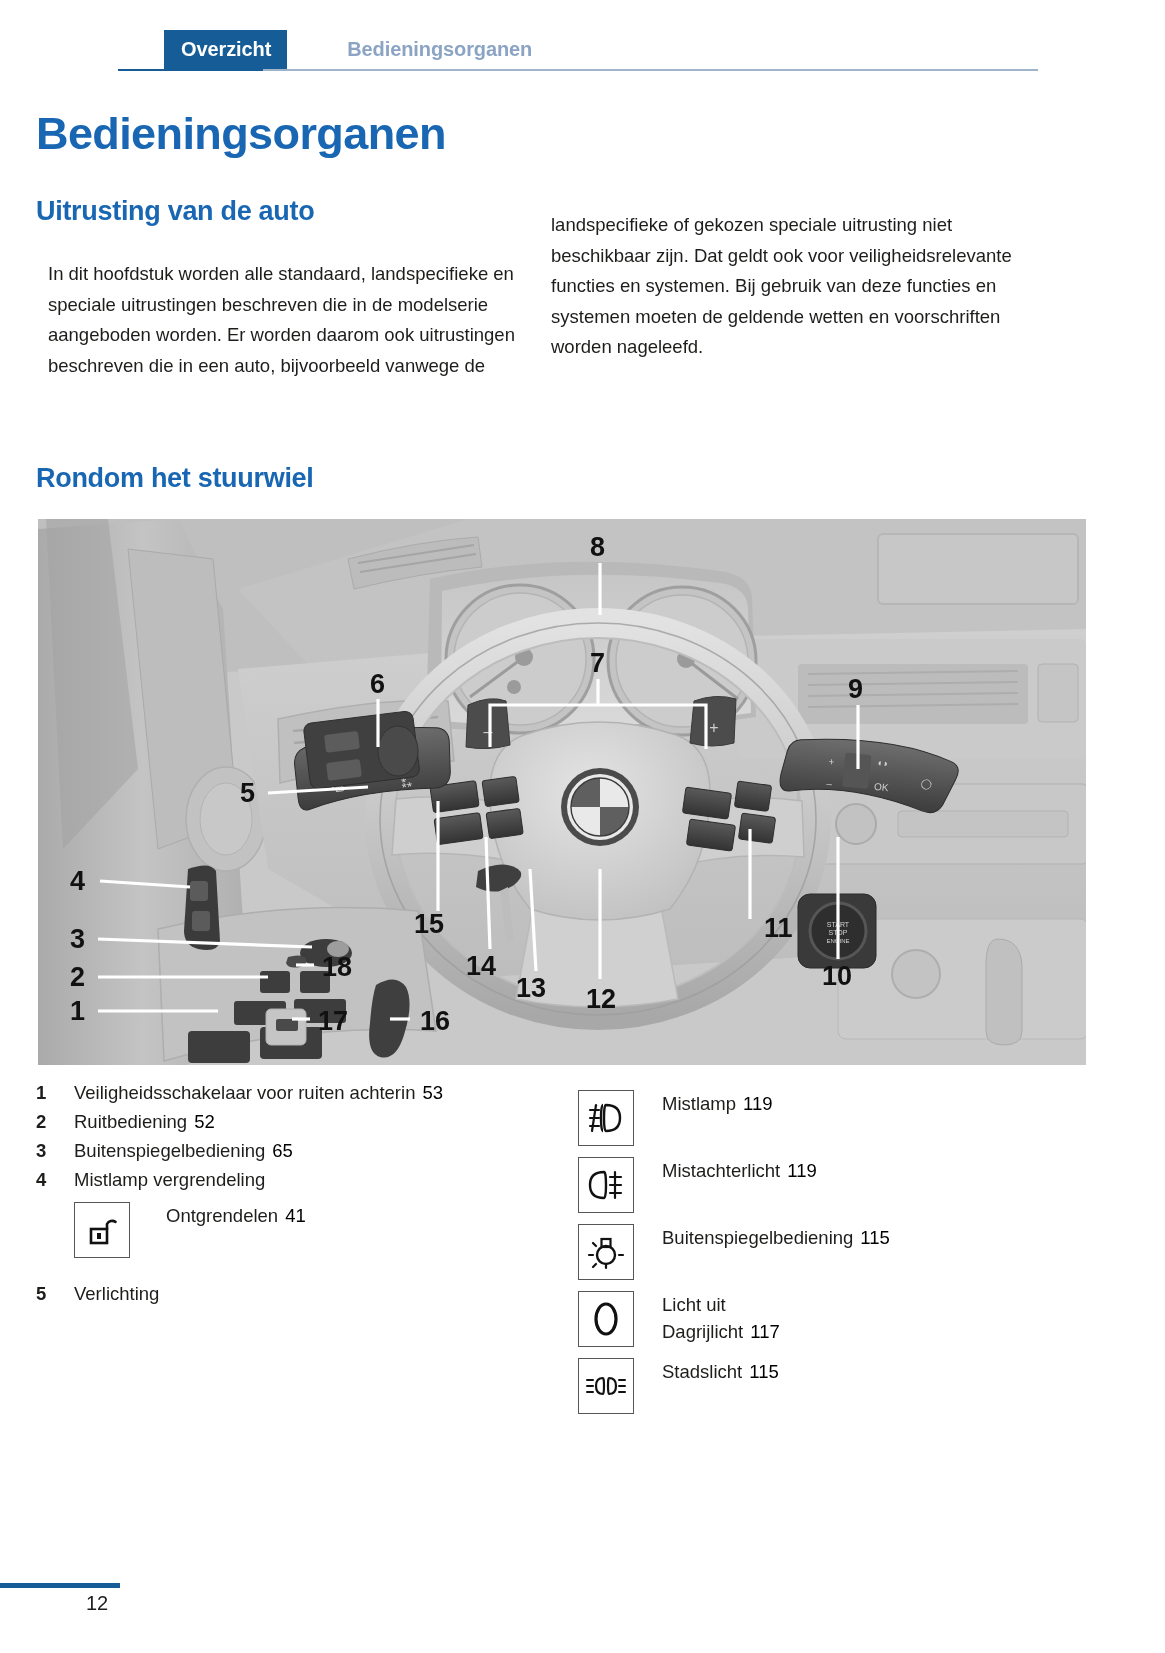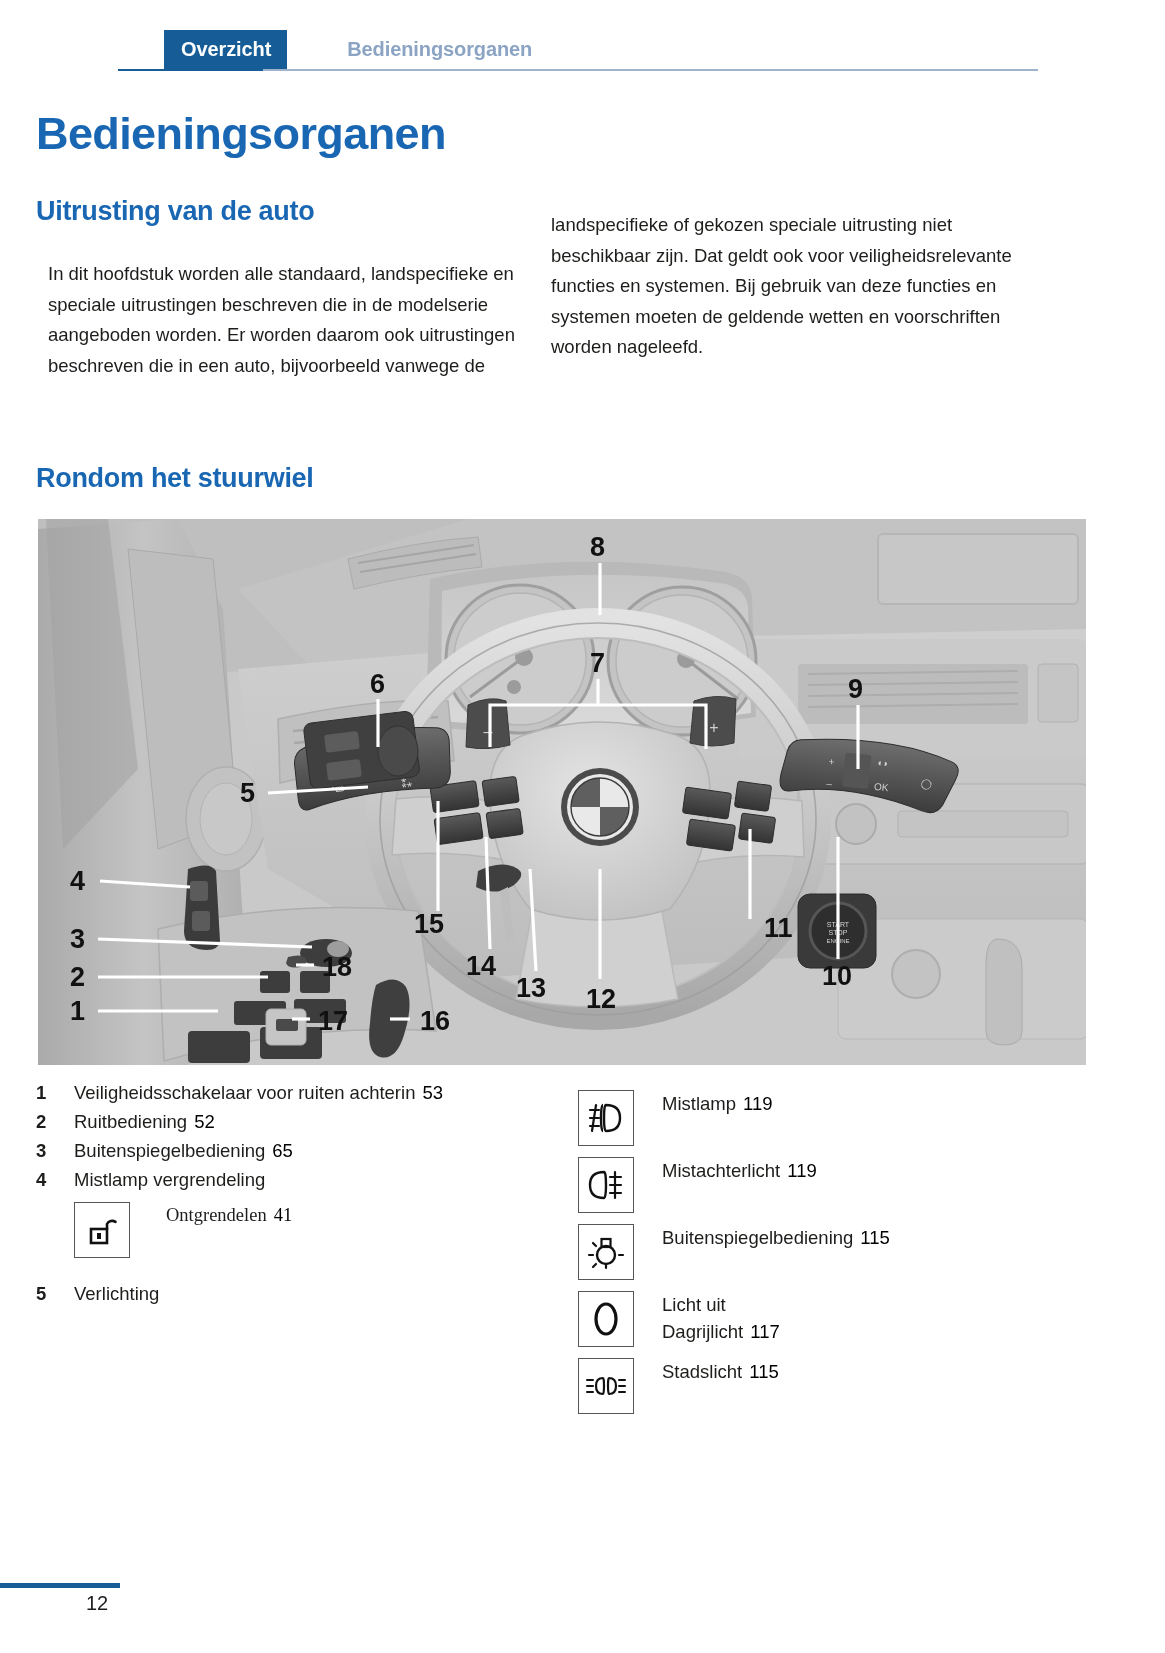--- a/index.html
+++ b/index.html
@@ -126,21 +126,21 @@
     line-height: 27px;
   }
   .pg { color: #000000; }
   .gap { display: inline-block; width: 7px; }
 
   
   .sym-row {
     display: flex;
     margin-top: 9px;
   }
-  .sym-row.left-indent { padding-left: 38px; font-family: Liberation Serif, serif; }
+  .sym-row.left-indent { padding-left: 38px; }
   .sym-box {
     width: 56px; height: 56px;
     border: 1.4px solid #55555a;
     background: #fff;
     flex: 0 0 56px;
     display: flex;
     align-items: center;
     justify-content: center;
   }
   .sym-label {

